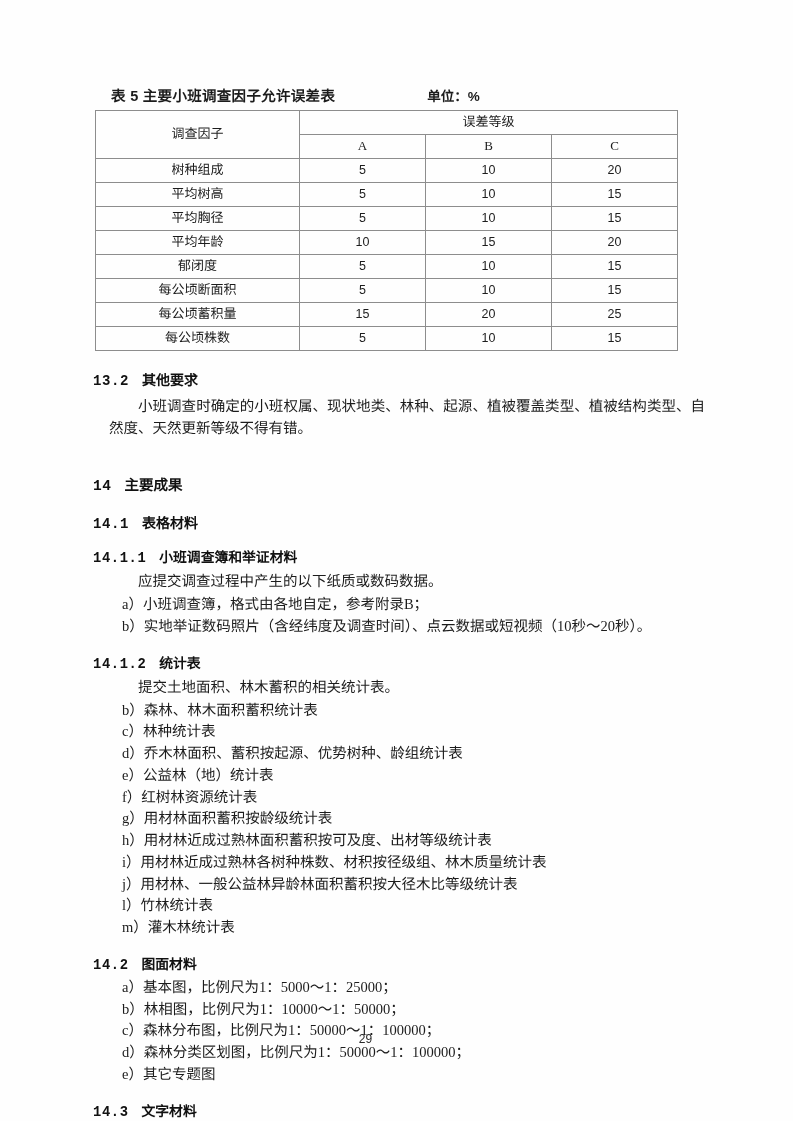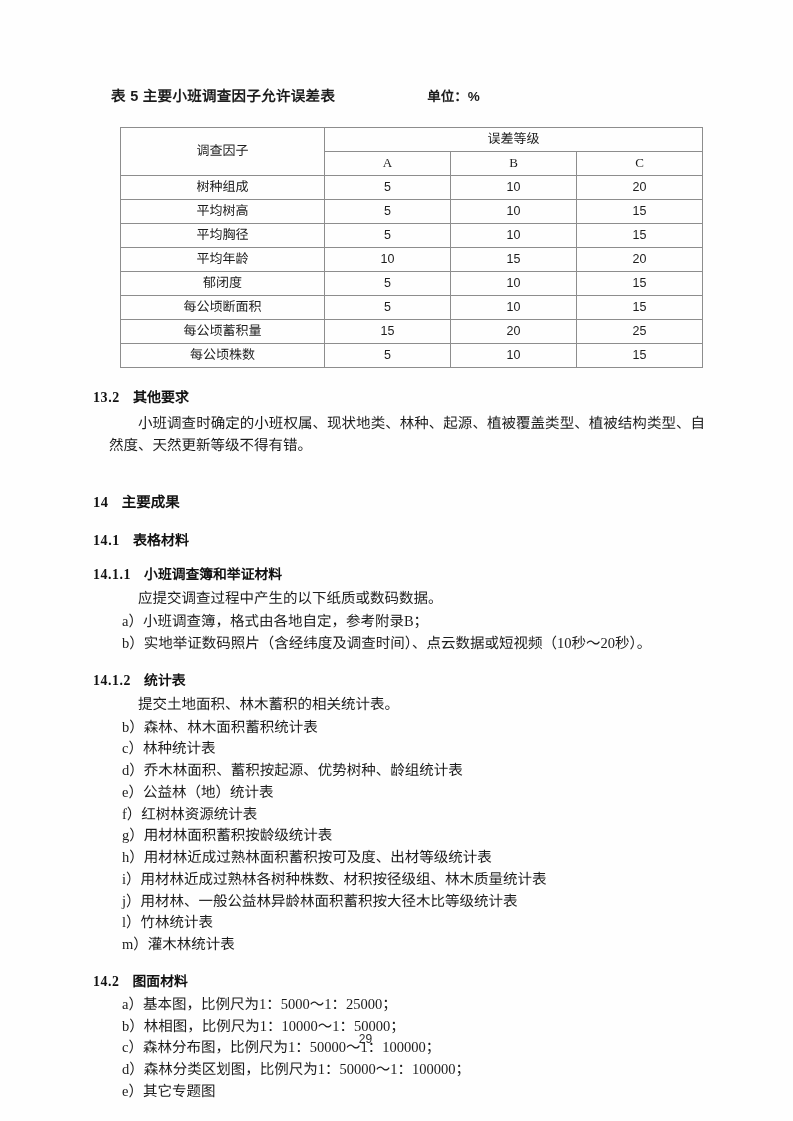--- a/index.html
+++ b/index.html
@@ -28,41 +28,41 @@
     left: 93px;
     top: 84px;
     width: 612px;
   }
 
   
   .table-caption-row {
     display: flex;
     align-items: baseline;
     padding-left: 18px;
-    margin-bottom: 22px;
+    margin-bottom: 5px;
   }
   .table-title {
     font-family: "Liberation Sans", "DejaVu Sans", sans-serif;
     font-weight: bold;
     font-size: 14.5px;
     letter-spacing: 0.3px;
     white-space: nowrap;
   }
   .table-unit {
     font-family: "Liberation Sans", "DejaVu Sans", sans-serif;
     font-weight: bold;
     font-size: 13.5px;
     margin-left: 92px;
     white-space: nowrap;
   }
 
   table.factor-table {
     border-collapse: collapse;
     width: 583px;
-    margin-left: 27px;
+    margin-left: 2px;
     table-layout: fixed;
   }
   table.factor-table td,
   table.factor-table th {
     border: 1px solid #8d8d8d;
     font-family: "Liberation Serif", "DejaVu Serif", serif;
     font-size: 13px;
     font-weight: normal;
     text-align: center;
     padding: 2px 3px;
@@ -78,21 +78,21 @@
     font-family: "Liberation Sans", "DejaVu Sans", sans-serif;
     font-size: 12.5px;
   }
   table.factor-table td.num {
     font-family: "Liberation Sans", "DejaVu Sans", sans-serif;
     font-size: 12.5px;
   }
 
   
   .h2, .h3, .h4 {
-    font-family: Liberation Serif, serif;
+    font-family: Liberation Mono, monospace;
     font-weight: bold;
     color: #111;
     white-space: nowrap;
   }
   .h2 { font-size: 14.5px; margin: 34px 0 8px 0; }
   .h3 { font-size: 14px;   margin: 18px 0 6px 0; }
   .h4 { font-size: 13.8px; margin: 14px 0 4px 0; }
   .num-part { letter-spacing: 0.6px; }
   .h-gap { display: inline-block; width: 13px; }
 

